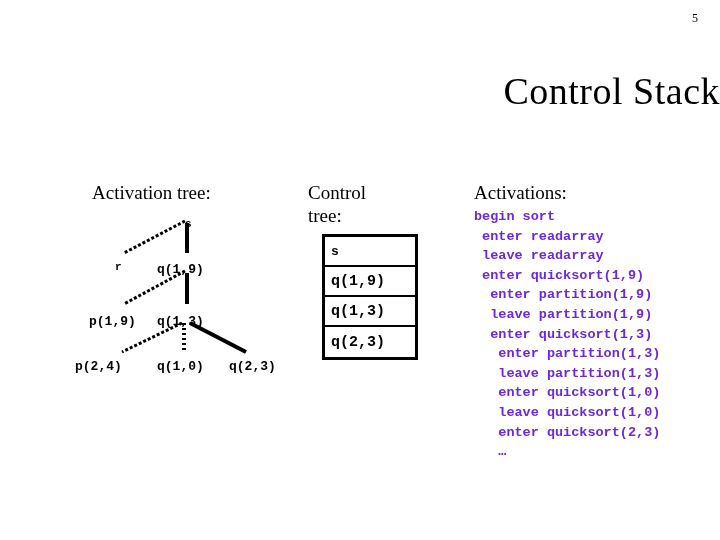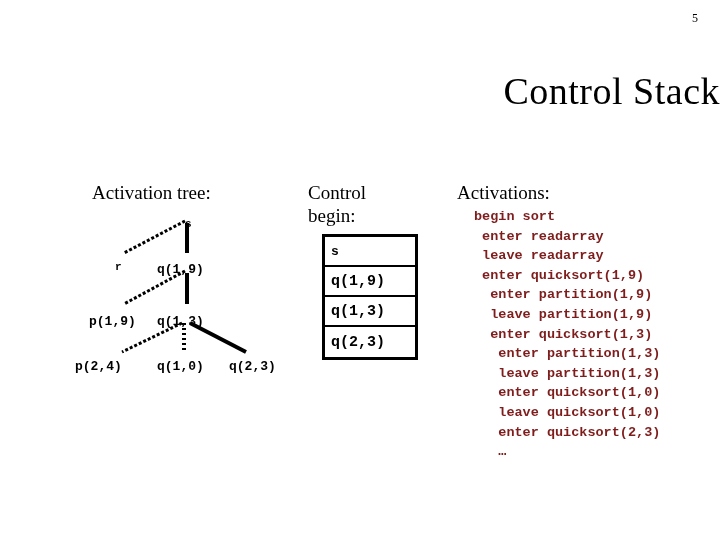--- a/index.html
+++ b/index.html
@@ -57,21 +57,21 @@
     top: 181px;
     width: 190px;
     text-align: left;
   }
   #stack-heading {
     left: 308px;
     top: 181px;
     width: 132px;
   }
   #activations-heading {
-    left: 457px;
+    left: 474px;
     top: 181px;
     text-align: left;
     font-family: Liberation Serif, serif;
   }
 
   
   #activation-tree {
     position: absolute;
     left: 60px;
     top: 205px;
@@ -129,42 +129,42 @@
   
   #activations-list {
     position: absolute;
     left: 474px;
     top: 207px;
     width: 246px;
     font-family: "Liberation Mono", monospace;
     font-size: 13.5px;
     font-weight: bold;
     line-height: 19.6px;
-    color: #7f1d1d;
+    color: #6d28d9;
     white-space: pre;
   }
   .act-line {
     display: block;
     white-space: pre;
   }
 </style>
 </head>
 <body>
 
 <div id="slide">
 
   <div id="page-number">5</div>
 
   <div id="slide-title">Control Stack</div>
 
   <div class="col-heading" id="tree-heading">Activation tree:</div>
 
   <div class="col-heading" id="stack-heading">
     <div>Control</div>
-    <div>begin:</div>
+    <div>tree:</div>
   </div>
 
   <div class="col-heading" id="activations-heading">Activations:</div>
 
   <div id="activation-tree">
     <svg id="tree-svg" width="250" height="175">
         <line x1="125" y1="16" x2="64" y2="48" stroke="#000000" stroke-width="3" stroke-dasharray="3 2" stroke-linecap="butt"></line>
         <line x1="127" y1="18" x2="127" y2="48" stroke="#000000" stroke-width="4" stroke-linecap="butt"></line>
         <line x1="125" y1="66" x2="64" y2="99" stroke="#000000" stroke-width="3" stroke-dasharray="3 2" stroke-linecap="butt"></line>
         <line x1="127" y1="68" x2="127" y2="99" stroke="#000000" stroke-width="4" stroke-linecap="butt"></line>

